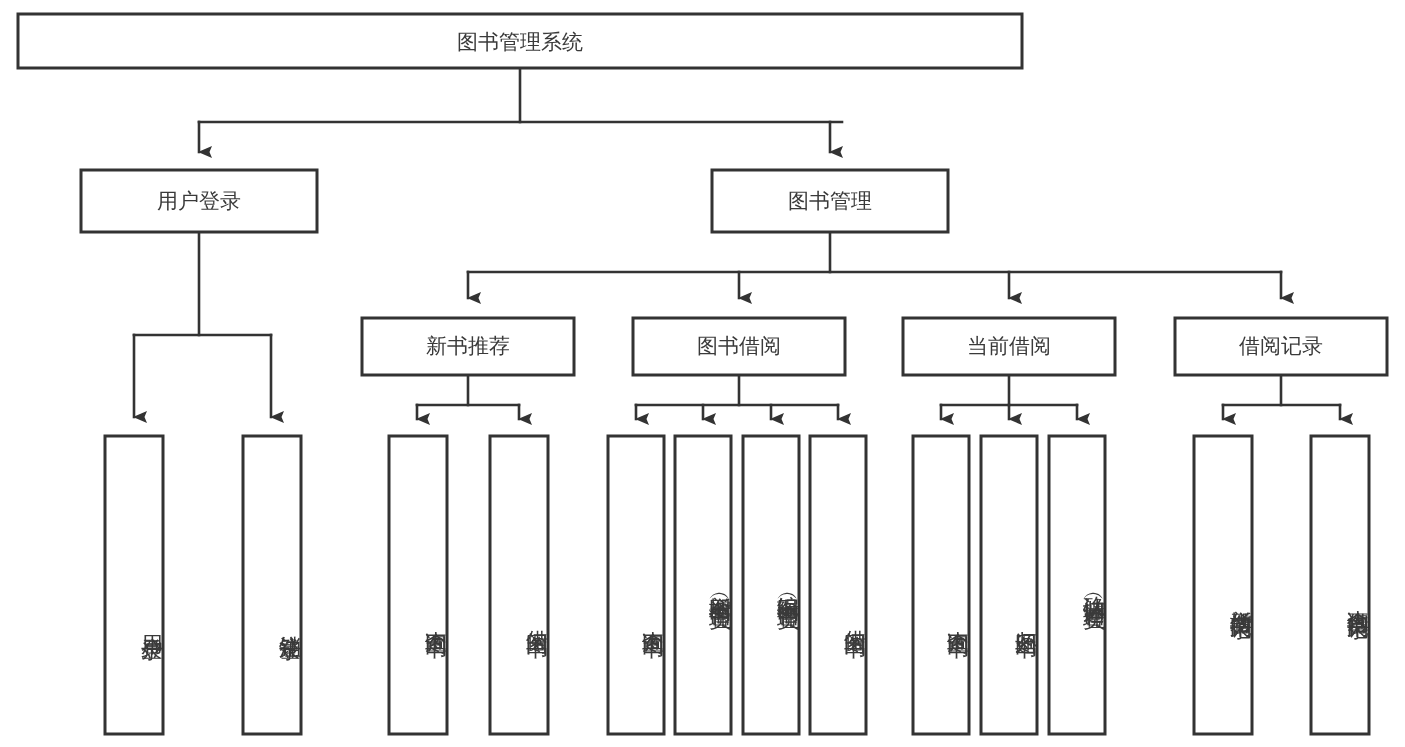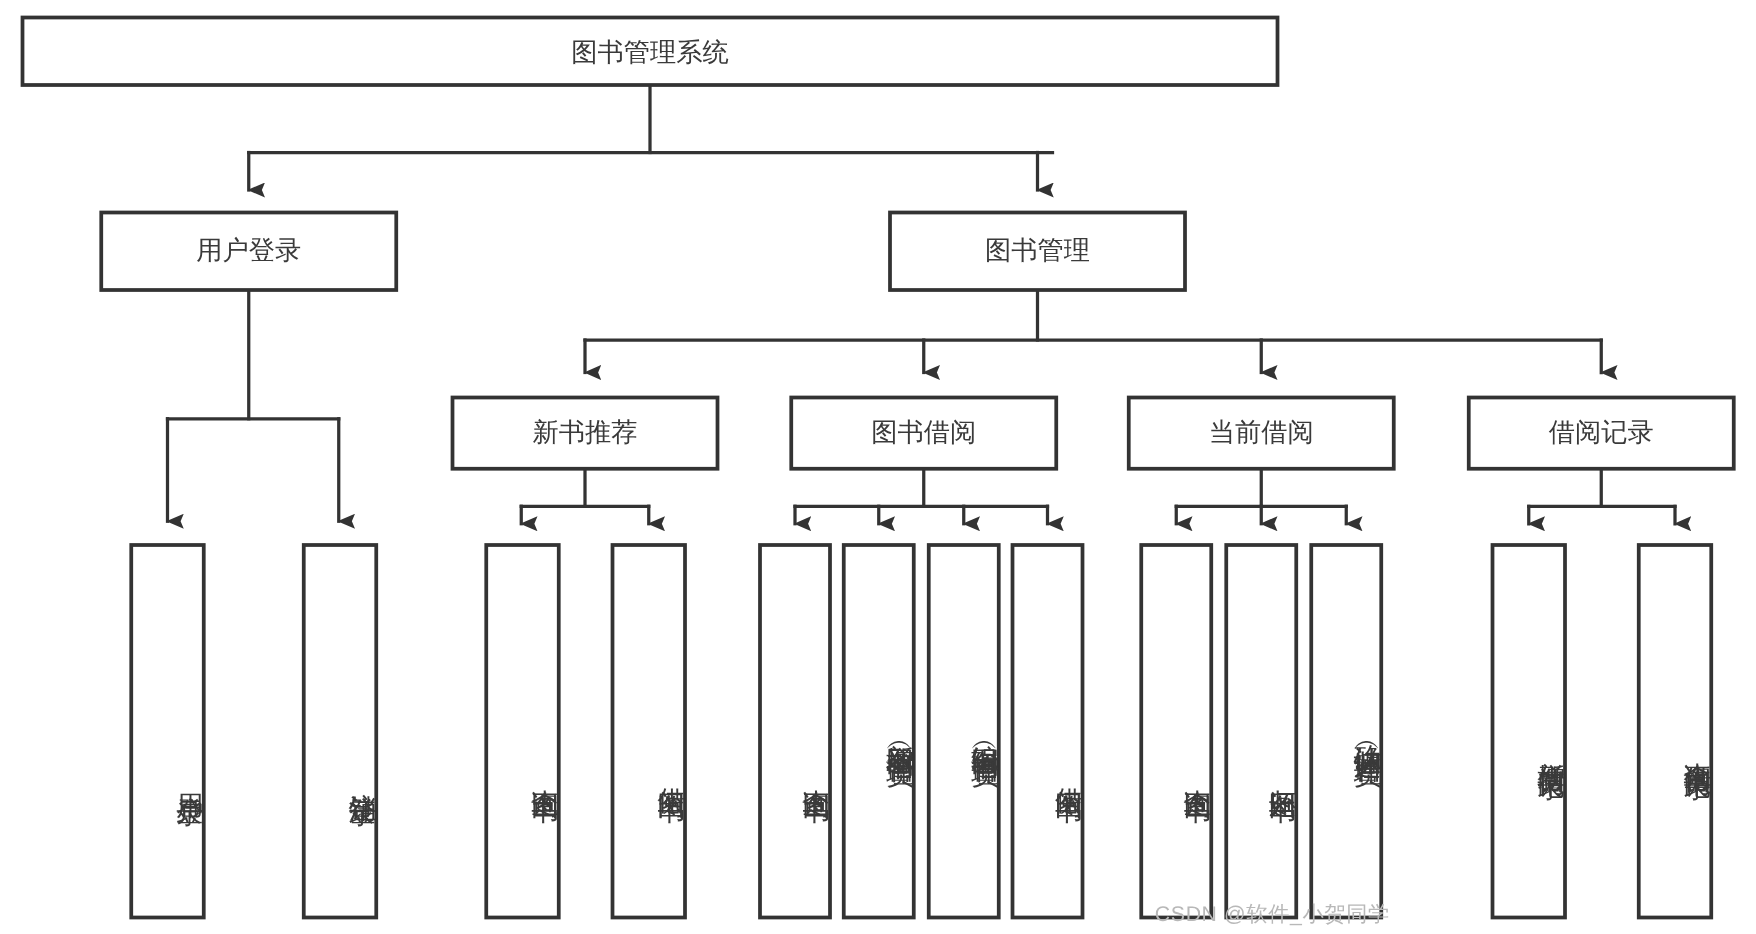--- a/index.html
+++ b/index.html
@@ -220,15 +220,14 @@
   <div class="node-label-v" style="left:608px; top:508px; width:56px; height:218px;">查询图书</div>
   <div class="node-label-v" style="left:675px; top:441px; width:56px; height:292px;">新增图书（管理员）</div>
   <div class="node-label-v" style="left:743px; top:441px; width:56px; height:292px;">编辑图书（管理员）</div>
   <div class="node-label-v" style="left:810px; top:508px; width:56px; height:218px;">借阅图书</div>
   <div class="node-label-v" style="left:913px; top:508px; width:56px; height:218px;">查询图书</div>
   <div class="node-label-v" style="left:981px; top:508px; width:56px; height:218px;">归还图书</div>
   <div class="node-label-v" style="left:1049px; top:441px; width:56px; height:292px;">确认归还（管理员）</div>
   <div class="node-label-v" style="left:1194px; top:470px; width:58px; height:256px;">新增借阅记录</div>
   <div class="node-label-v" style="left:1311px; top:470px; width:58px; height:256px;">查询借阅记录</div>
 
-  <div id="watermark">CSDN @软件_小贺同学</div>
 
 </div>
 
 </body></html>

